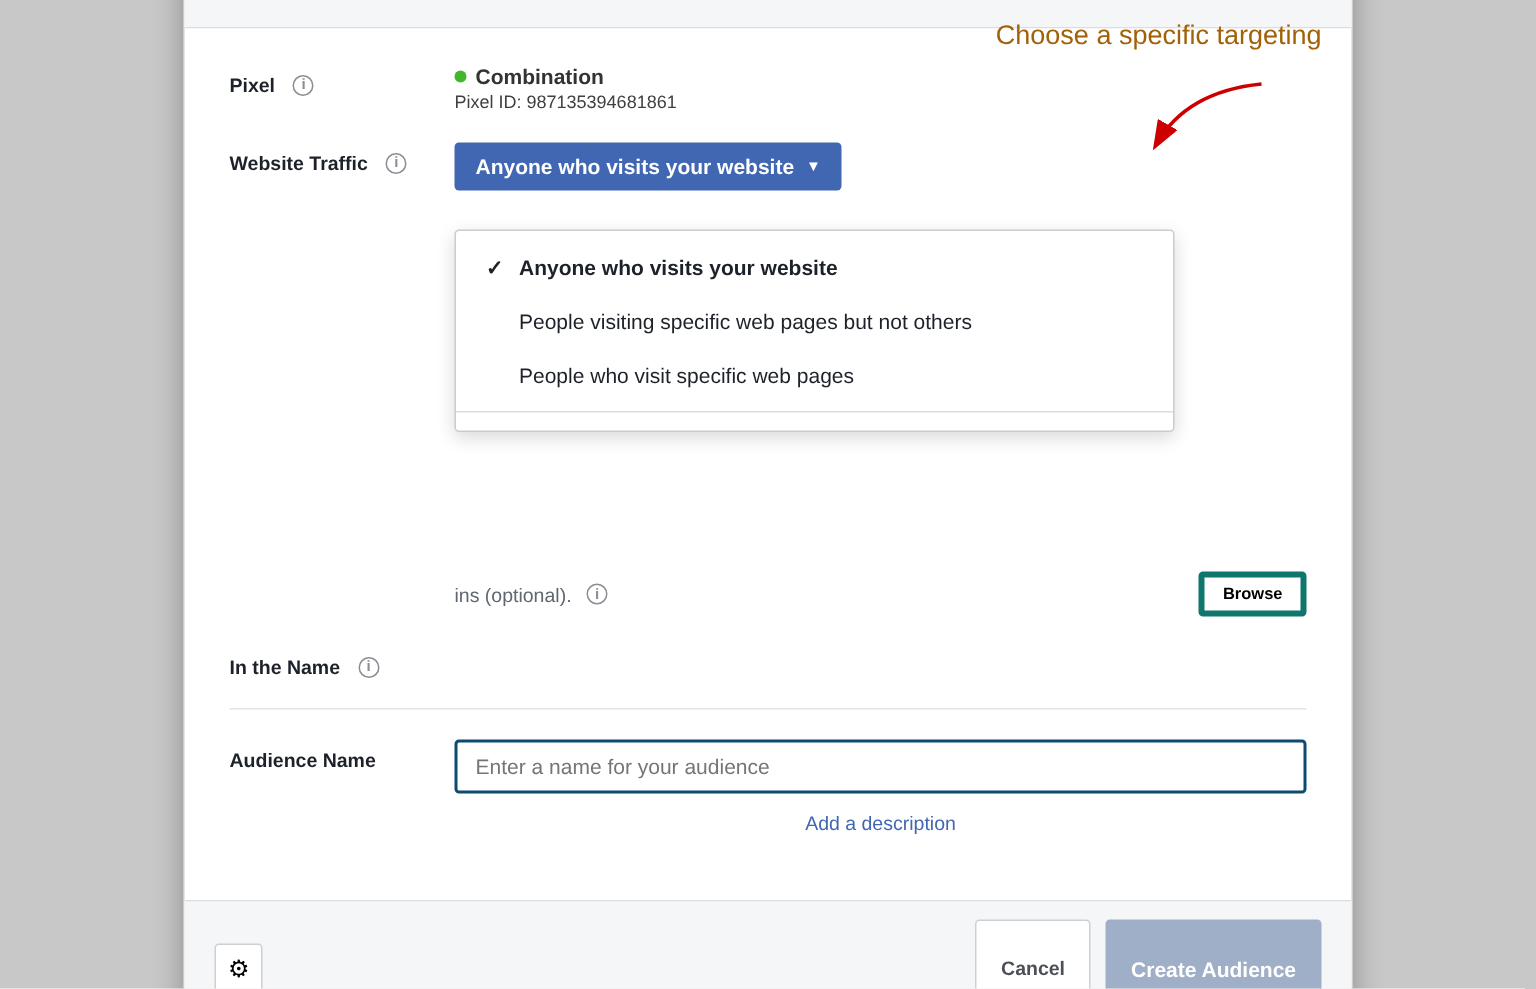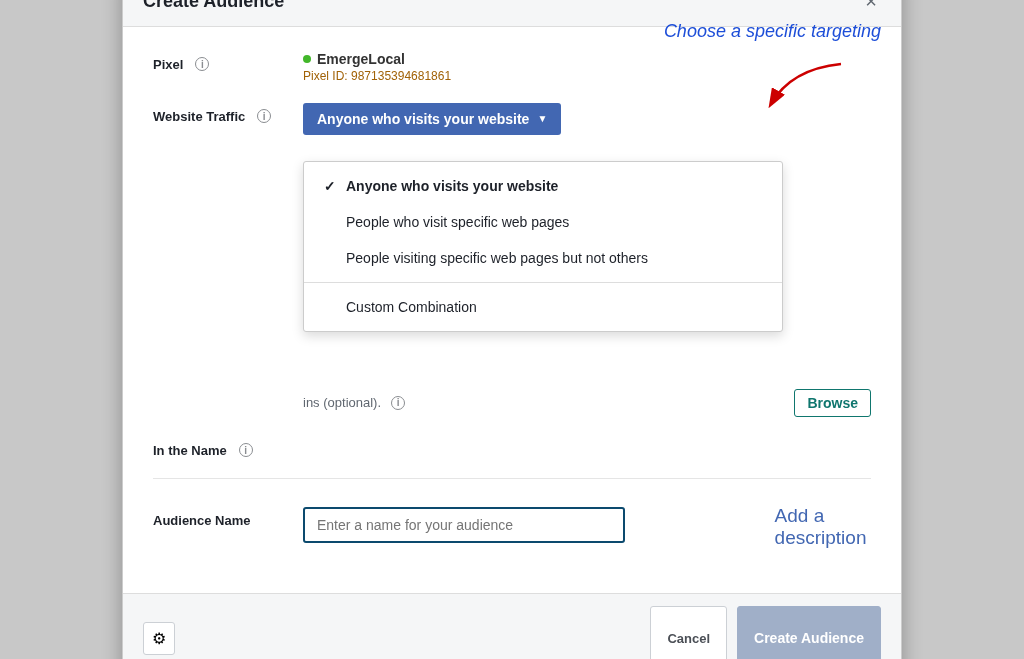--- a/index.html
+++ b/index.html
@@ -93,30 +93,29 @@
     }
     .green-dot {
       width: 8px;
       height: 8px;
       border-radius: 50%;
       background: #42b72a;
       display: inline-block;
     }
     .pixel-id {
       font-size: 12px;
-      color: #a16207;
+      color: #404040;
       margin-top: 2px;
     }
     .annotation-text {
       position: absolute;
       top: -30px;
       right: -10px;
-      color: #1d4ed8;
+      color: #a16207;
       font-size: 18px;
-      font-style: italic;
       font-weight: 500;
       white-space: nowrap;
     }
     .dropdown-trigger {
       background: #4267b2;
       color: #fff;
       border: none;
       border-radius: 3px;
       padding: 8px 14px;
       font-size: 14px;
@@ -163,27 +162,27 @@
       border-top: 1px solid #ddd;
       margin: 6px 0;
     }
     .includes-row {
       display: flex;
       align-items: center;
       gap: 10px;
     }
     .browse-btn {
       background: #fff;
-      border: 1px solid #0f766e;
+      border: 4px solid #0f766e;
       border-radius: 3px;
       padding: 5px 12px;
-      font-size: 14px;
-      font-weight: 600;
-      cursor: pointer;
-      color: #0f766e;
+      font-size: 11px;
+      font-weight: 600;
+      cursor: pointer;
+      color: #000000;
     }
     .optional-label {
       font-size: 13px;
       color: #606770;
     }
     .divider-line {
       border: none;
       border-top: 1px solid #e5e5e5;
       margin: 10px 0 20px 0;
     }
@@ -191,21 +190,21 @@
       width: 100%;
       border: 2px solid #0c4a6e;
       border-radius: 3px;
       padding: 8px 12px;
       font-size: 14px;
       color: #999;
       outline: none;
     }
     .add-description-link {
       color: #4267b2;
-      font-size: 19px;
+      font-size: 13px;
       cursor: pointer;
       margin-top: 6px;
       display: inline-block;
       text-decoration: none;
     }
     .modal-footer {
       background: #f5f6f7;
       border-top: 1px solid #ddd;
       padding: 12px 20px;
       display: flex;
@@ -272,21 +271,21 @@
   <div class="modal-body">
 
     <div class="form-row">
       <div class="form-label">
         <span>Pixel</span>
         <span class="info-icon">i</span>
       </div>
       <div class="form-content pixel-info">
         <div class="pixel-name">
           <span class="green-dot"></span>
-          <span>EmergeLocal</span>
+          <span>Combination</span>
         </div>
         <div class="pixel-id">Pixel ID: 987135394681861</div>
       </div>
 
       <div style="position:relative; flex:1;">
         <span class="annotation-text">Choose a specific targeting</span>
 
         <svg class="arrow-svg" width="90" height="60" viewBox="0 0 90 60">
           <defs>
             <marker id="arrowhead" markerWidth="8" markerHeight="6" refX="6" refY="3" orient="auto">
@@ -312,31 +311,27 @@
         </div>
       </div>
 
       <div class="dropdown-menu">
         <div class="dropdown-item selected">
           <span class="checkmark">✓</span>
           <span>Anyone who visits your website</span>
         </div>
         <div class="dropdown-item">
           <span class="checkmark">&nbsp;</span>
-          <span>People who visit specific web pages</span>
+          <span>People visiting specific web pages but not others</span>
         </div>
         <div class="dropdown-item">
           <span class="checkmark">&nbsp;</span>
-          <span>People visiting specific web pages but not others</span>
+          <span>People who visit specific web pages</span>
         </div>
         <hr class="dropdown-divider">
-        <div class="dropdown-item">
-          <span class="checkmark">&nbsp;</span>
-          <span>Custom Combination</span>
-        </div>
       </div>
     </div>
 
     <div style="height: 240px;"></div>
 
     <div class="form-row" style="align-items:flex-end;">
       <div class="form-label"></div>
       <div class="form-content includes-row">
         <span class="optional-label">ins (optional).</span>
         <span class="info-icon">i</span>
@@ -348,21 +343,21 @@
     <div class="form-row">
       <div class="form-label">
         <span>In the Name</span>
         <span class="info-icon">i</span>
       </div>
       <div class="form-content"></div>
     </div>
 
     <hr class="divider-line">
 
-    <div class="form-row" style="flex-direction:row; align-items:flex-end;">
+    <div class="form-row" style="flex-direction:column; align-items:center;">
       <div class="form-row" style="width:100%; margin-bottom:6px;">
         <div class="form-label">
           <span>Audience Name</span>
         </div>
         <div class="form-content">
           <input class="audience-name-input" type="text" placeholder="Enter a name for your audience" style="">
         </div>
       </div>
       <div style="padding-left: 150px;">
         <a class="add-description-link">Add a description</a>

